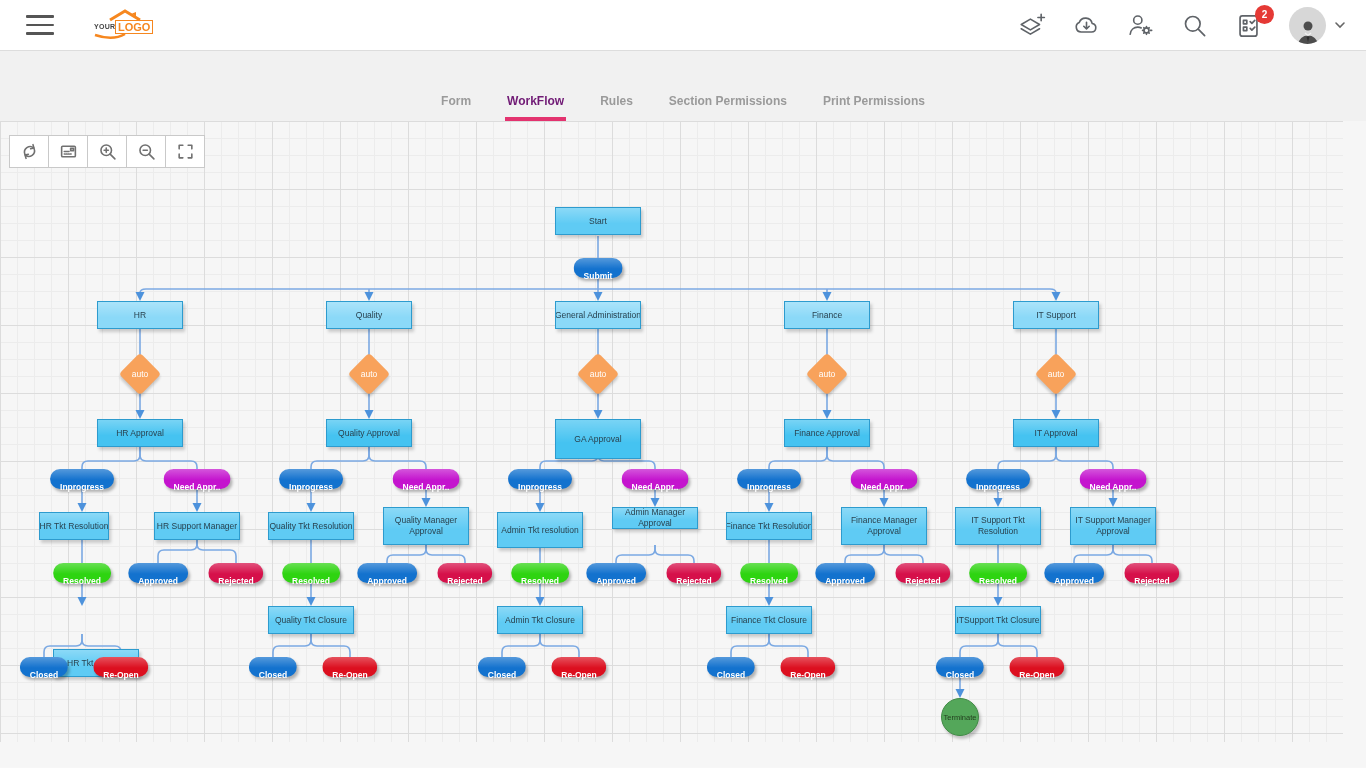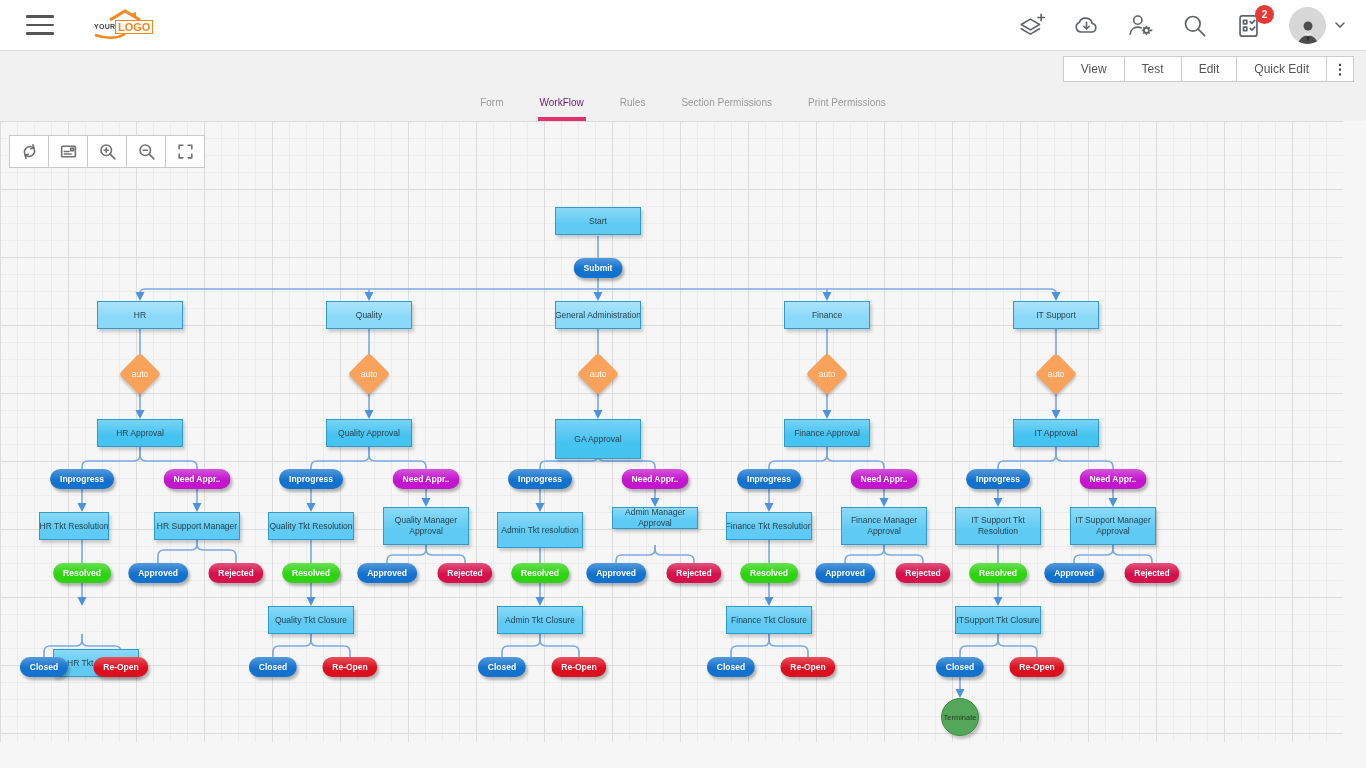--- a/index.html
+++ b/index.html
@@ -25,21 +25,21 @@
 
   
   .subheader { height:70px; background:#f1f1f1; position:relative; }
   .page-title { position:absolute; left:13px; top:8px; font-size:17.5px; color:#3a3a3a; }
   .actions { position:absolute; right:12px; top:5px; display:flex; }
   .action-btn { background:#fff; border:1px solid #ccc; margin-left:-1px; padding:5px 17px;
     font-size:12px; color:#555; font-family:inherit; cursor:pointer; }
   .kebab-btn { background:#fff; border:1px solid #ccc; margin-left:-1px; width:28px;
     font-size:14px; font-weight:bold; color:#444; cursor:pointer; }
   .tabs { position:absolute; left:0; right:0; bottom:0; display:flex; justify-content:center; gap:32px; }
-  .tab { font-size:10px; font-weight:normal; color:#9a9a9a; padding:6px 2px 9px; cursor:pointer; border-bottom:4px solid transparent; }
+  .tab { font-size:12px; font-weight:bold; color:#9a9a9a; padding:6px 2px 9px; cursor:pointer; border-bottom:4px solid transparent; }
   .tab.active { color:#701a75; }
 
   
   .canvas { position:relative; height:646px; background:#f6f6f6; overflow:hidden; }
   .grid { position:absolute; left:0; top:0; width:1343px; height:621px; z-index:0;
     background-image:
       linear-gradient(#dcdcdc 1px, transparent 1px),
       linear-gradient(90deg,#dcdcdc 1px, transparent 1px),
       linear-gradient(#ececec 1px, transparent 1px),
       linear-gradient(90deg,#ececec 1px, transparent 1px);
@@ -48,21 +48,21 @@
   .tool-btn { width:40px; height:33px; background:#fff; border:1px solid #c9c9c9; margin-left:-1px;
     display:flex; align-items:center; justify-content:center; cursor:pointer; }
   .tool-btn svg { stroke:#707070; fill:none; stroke-width:1.5; stroke-linecap:round; stroke-linejoin:round; }
 
   
   .wf-node { position:absolute; border:1px solid #2d9bce; border-radius:0; z-index:2;
     display:flex; align-items:center; justify-content:center; text-align:center;
     font-size:8.5px; color:#29424f; line-height:1.25; overflow:hidden;
     box-shadow:2px 3px 3px rgba(0,0,0,.18); }
   .wf-pill { position:absolute; transform:translateX(-50%); height:20px; line-height:20px;
-    border-radius:10px; padding:0 10px; color:#fff; font-size:8.5px; font-weight:bold; z-index:3;
+    border-radius:10px; padding:8px 10px; color:#fff; font-size:8.5px; font-weight:bold; z-index:3;
     white-space:nowrap; box-shadow:2px 3px 3px rgba(0,0,0,.28);
     background-image:linear-gradient(180deg,rgba(255,255,255,.28),rgba(255,255,255,0) 55%); }
   .wf-diamond { position:absolute; width:30px; height:30px; transform:rotate(45deg);
     border-radius:4px; z-index:2; box-shadow:2px 2px 3px rgba(0,0,0,.2); }
   .wf-diamond-label { position:absolute; width:30px; height:30px; z-index:3; color:#fff;
     font-size:8.5px; display:flex; align-items:center; justify-content:center; }
   .wf-terminate { position:absolute; width:38px; height:38px; border-radius:50%; z-index:2;
     display:flex; align-items:center; justify-content:center; font-size:7.5px; color:#23401f;
     box-shadow:2px 3px 3px rgba(0,0,0,.22); }
 </style>
@@ -131,27 +131,20 @@
         </svg>
       </div>
       <svg width="12" height="9" viewBox="0 0 12 9">
         <path d="M2 2l4 4 4-4" fill="none" stroke="#666" stroke-width="1.6" stroke-linecap="round"></path>
       </svg>
     </div>
   </div>
 </div>
 
 <div class="subheader">
-  <div class="actions">
-    <button class="action-btn">View</button>
-    <button class="action-btn">Test</button>
-    <button class="action-btn">Edit</button>
-    <button class="action-btn">Quick Edit</button>
-    <button class="kebab-btn">⋮</button>
-  </div>
   <div class="tabs">
     <div class="tab">Form</div>
     <div class="tab active" id="active-tab" style="border-bottom-color: rgb(227, 51, 111);">WorkFlow</div>
     <div class="tab">Rules</div>
     <div class="tab">Section Permissions</div>
     <div class="tab">Print Permissions</div>
   </div>
 </div>
 
 <div class="canvas">

